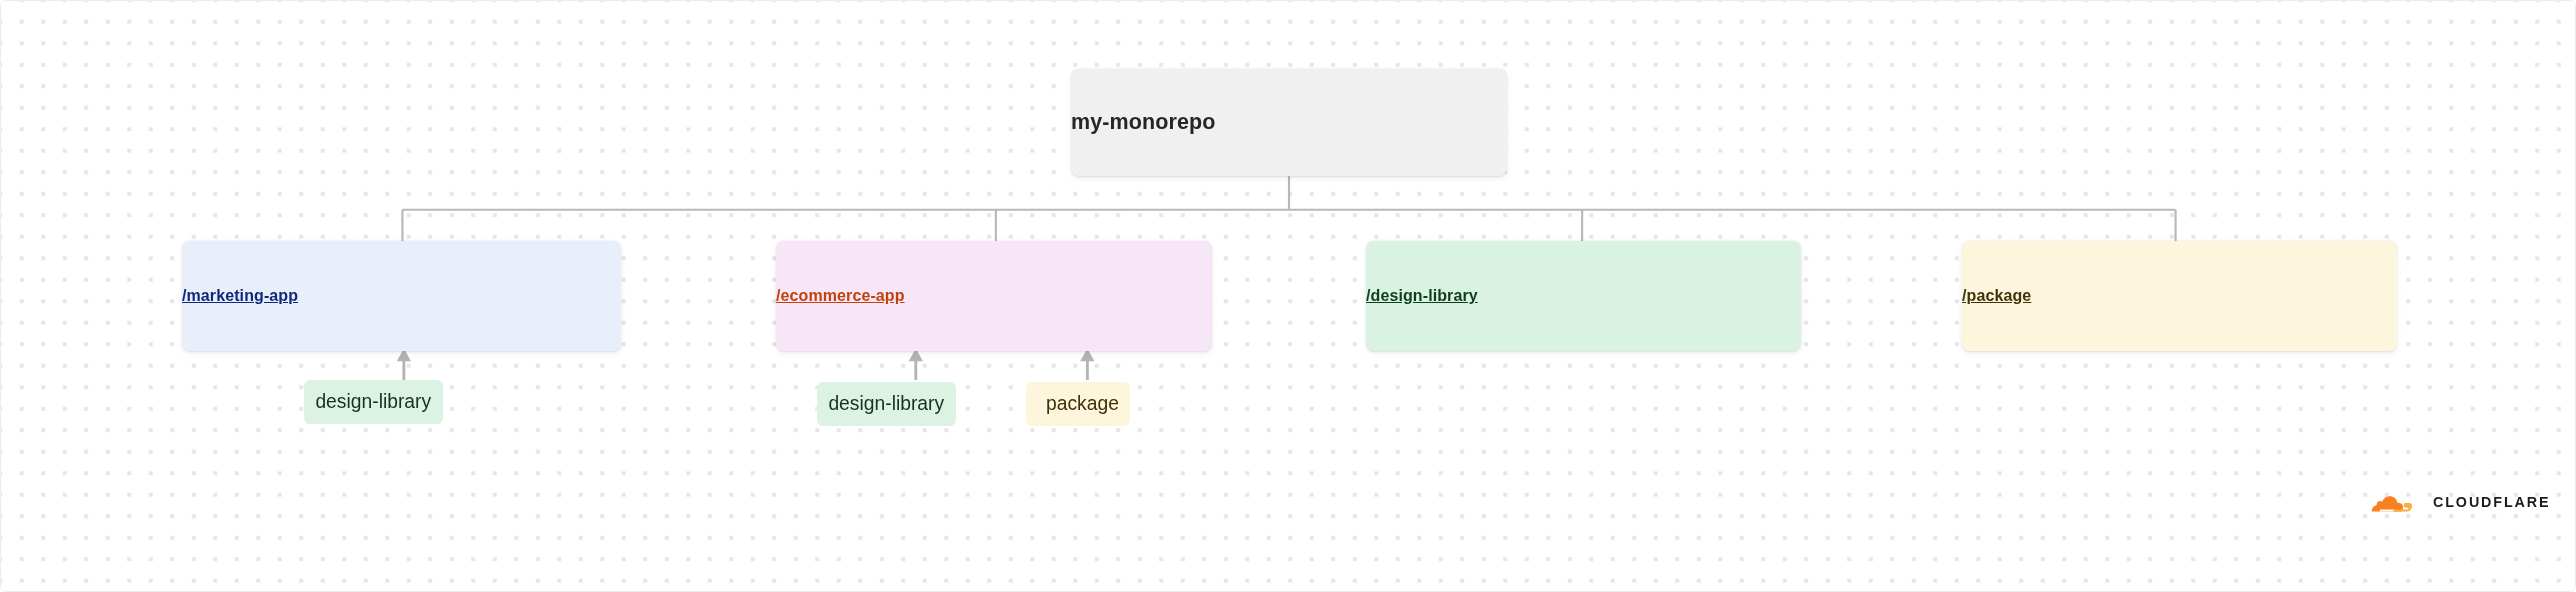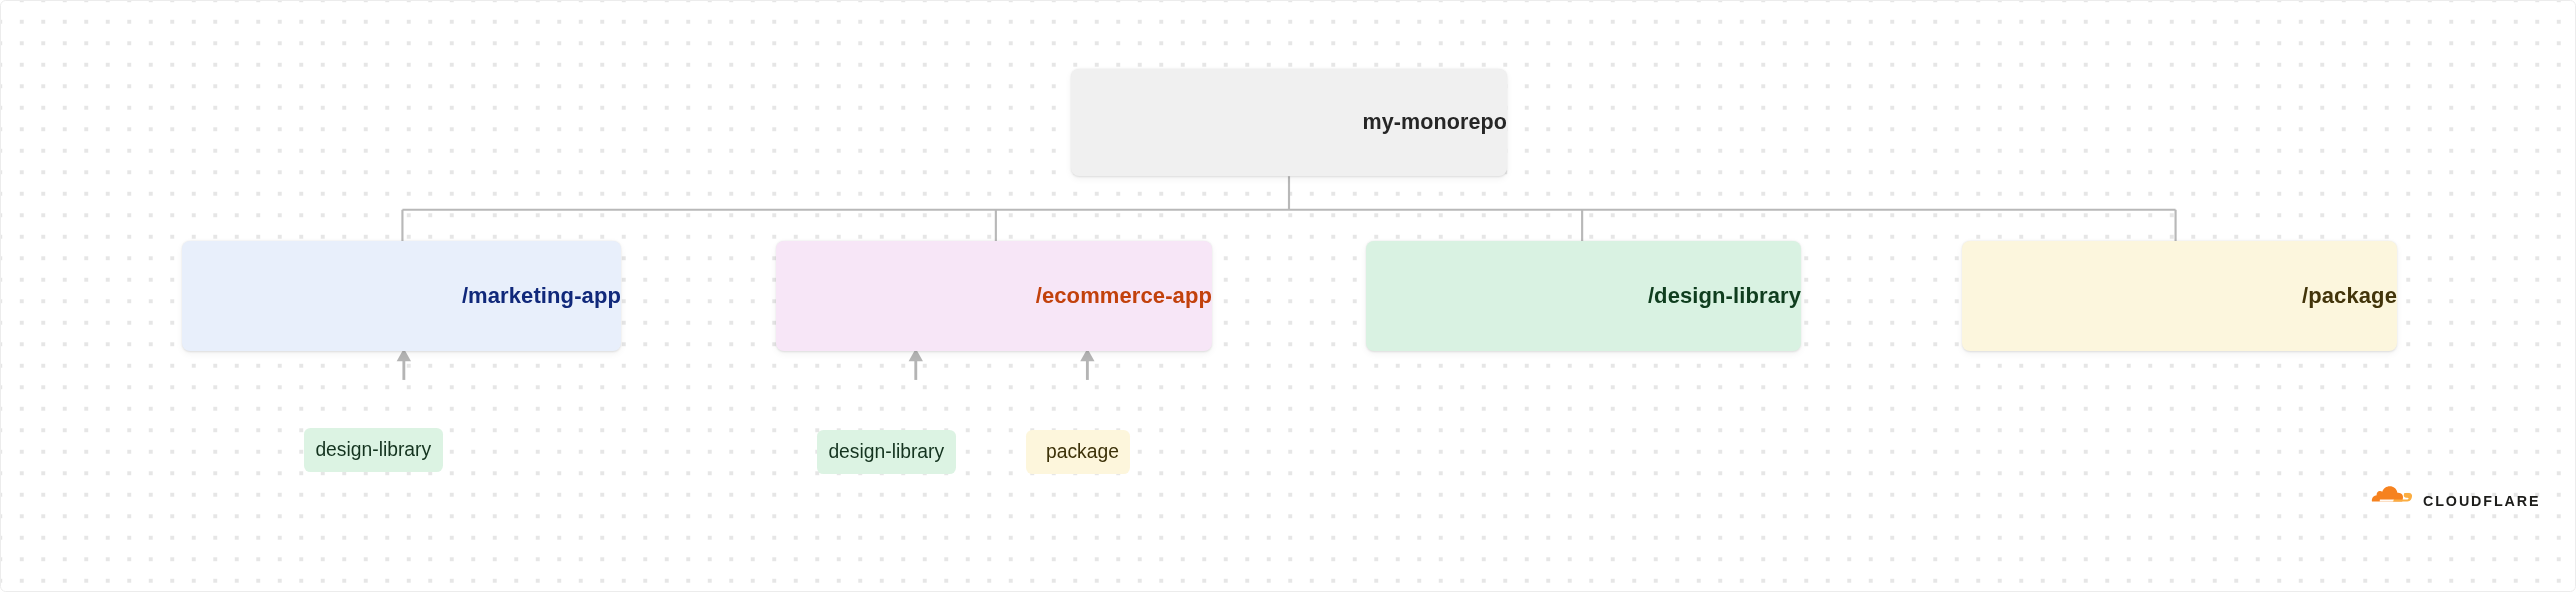--- a/index.html
+++ b/index.html
@@ -36,39 +36,40 @@
     pointer-events: none;
   }
 
   
   .node {
     position: absolute;
     box-sizing: border-box;
     border-radius: 7.9px;
     display: flex;
     align-items: center;
-    justify-content: flex-end;
+    justify-content: flex-start;
     box-shadow: 0 0.7px 2.1px rgba(0,0,0,0.10), 0 2.9px 7.2px rgba(0,0,0,0.05);
   }
   .node-label {
     font-weight: bold;
     letter-spacing: 0.1px;
     white-space: nowrap;
   }
 
   .node.root {
     background: #f0f0f0;
   }
   .node.root .node-label {
     font-size: 21.5px;
     color: #262626;
   }
 
   .node.child .node-label {
-    font-size: 22px;
+    font-size: 16px;
+    text-decoration: underline;
   }
 
   .node.blue   { background: #e8effb; }
   .node.blue   .node-label { color: #10287a; }
   .node.pink   { background: #f7e6f7; }
   .node.pink   .node-label { color: #c2410c; }
   .node.green  { background: #d9f2e2; }
   .node.green  .node-label { color: #0f3d1e; }
   .node.yellow { background: #fcf6dd; }
   .node.yellow .node-label { color: #42340a; }
@@ -76,41 +77,40 @@
   
   .tag {
     position: absolute;
     box-sizing: border-box;
     border-radius: 6.4px;
     display: flex;
     align-items: center;
     justify-content: center;
     padding: 0 11.4px;
     height: 44px;
-    margin-top: 48px;
   }
   .tag-label {
     font-size: 19.3px;
     font-weight: normal;
     white-space: nowrap;
     line-height: 1;
   }
   .tag.green  { background: #dcf3e3; }
   .tag.green  .tag-label { color: #14331f; }
   .tag.yellow { background: #fdf6dc; }
   .tag.yellow .tag-label { color: #3d3209; }
 
   
   #cf-logo {
     position: absolute;
     left: 2368px;
-    top: 484px;
+    top: 494px;
     display: flex;
-    align-items: flex-end;
-    gap: 10px;
+    align-items: flex-start;
+    gap: 20px;
   }
   #cf-wordmark {
     font-size: 14.3px;
     font-weight: bold;
     letter-spacing: 1.9px;
     color: #1d1d1b;
     line-height: 1;
   }
 </style>
 </head>

